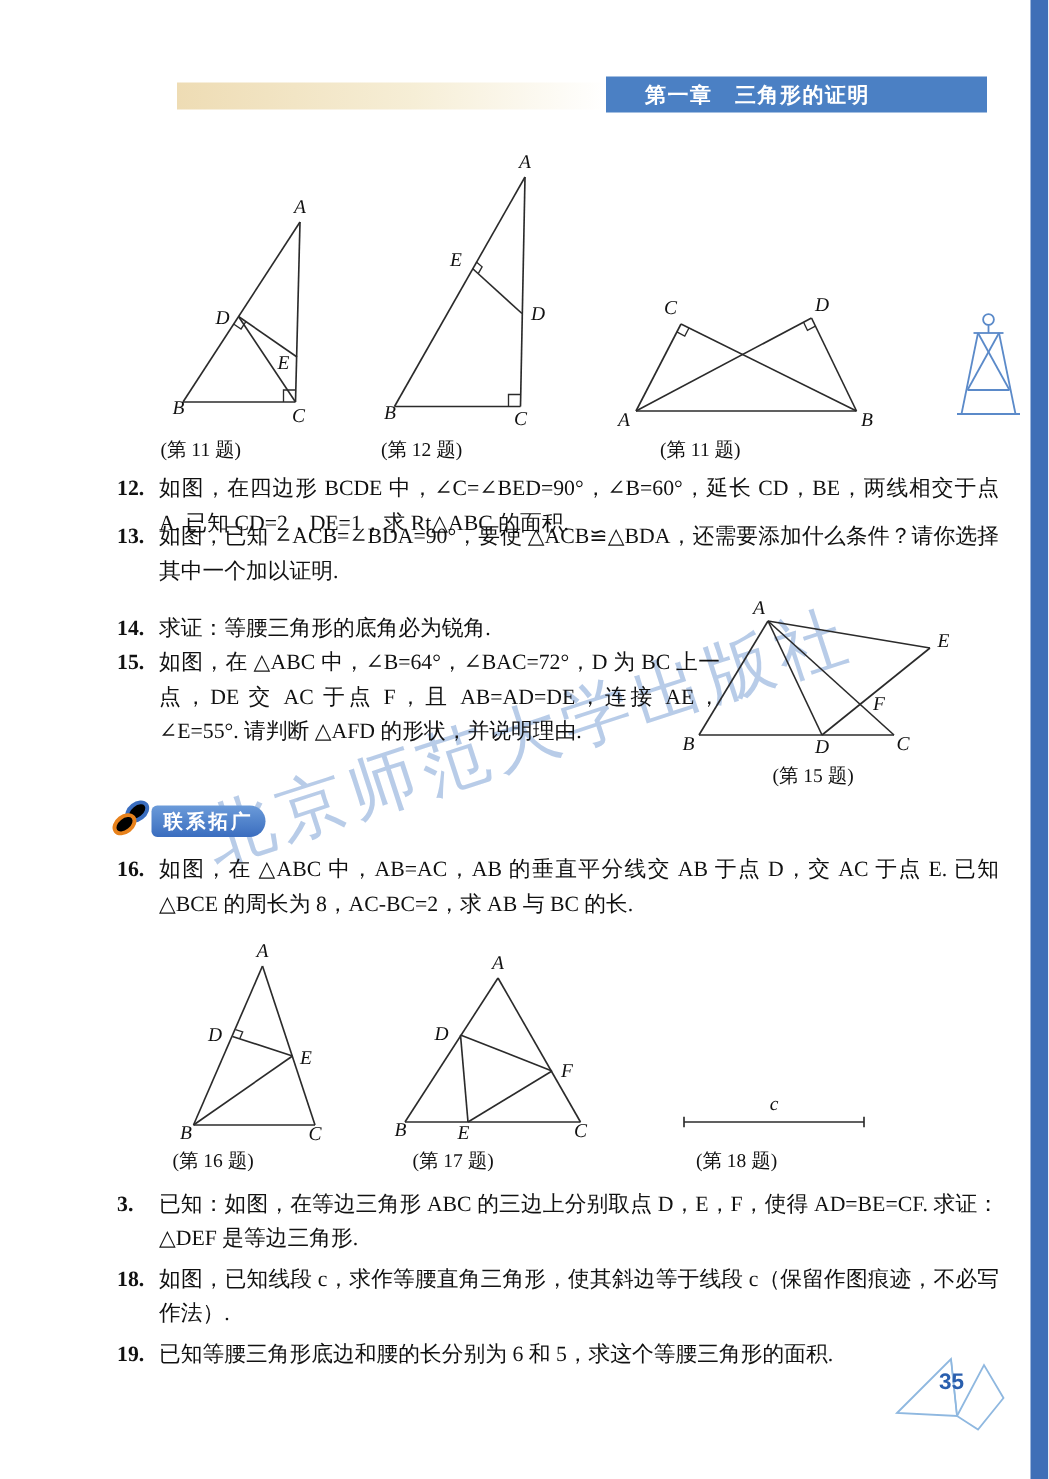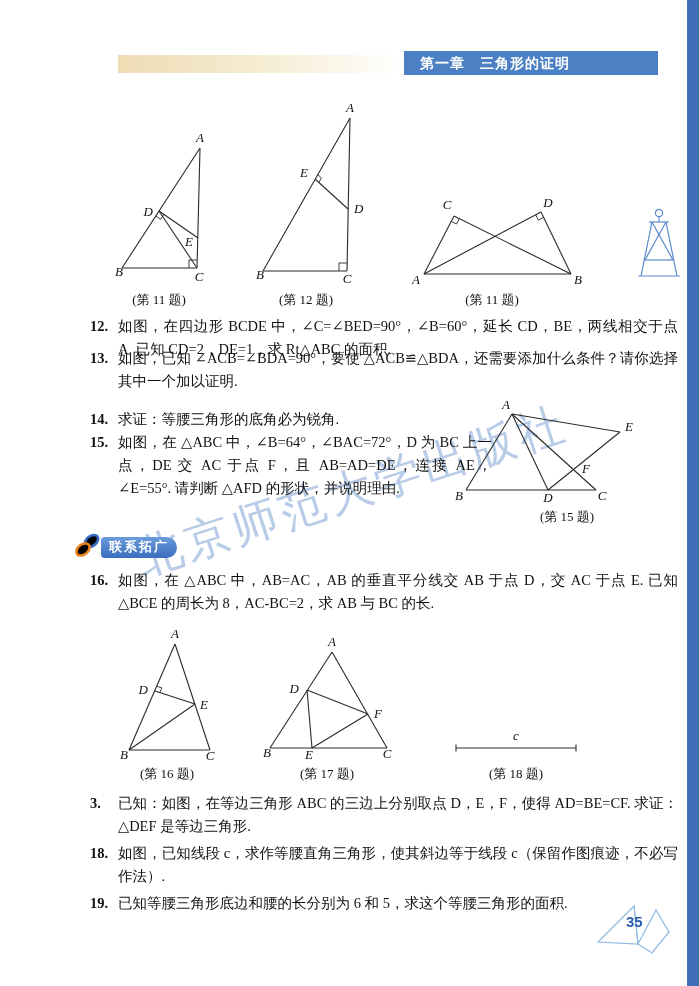--- a/index.html
+++ b/index.html
@@ -5,41 +5,41 @@
   html,body{margin:0;padding:0;background:#ffffff;}
   .page{position:relative;width:699px;height:986px;background:#ffffff;overflow:hidden;
         font-family:"Liberation Serif","DejaVu Serif",serif;color:#111;}
   
   .right-strip{position:absolute;right:0;top:0;width:12px;height:986px;background:#3f6fb7;}
   
   .gradient-bar{position:absolute;left:118px;top:55px;width:286px;height:18px;
         background:linear-gradient(90deg,#eedcb4 0%,#f6eed6 55%,#ffffff 100%);}
   .chapter-box{position:absolute;left:404px;top:51px;width:254px;height:24px;background:#4b80c4;
         color:#fff;font-family:"Liberation Sans","DejaVu Sans",sans-serif;font-size:14px;
-        font-weight:bold;line-height:24px;padding-left:16px;box-sizing:border-box;letter-spacing:1px;}
+        font-weight:bold;line-height:24px;padding-left:26px;box-sizing:border-box;letter-spacing:1px;}
   
   .watermark{position:absolute;left:138px;top:530px;font-size:46px;letter-spacing:4px;
         color:rgba(125,163,213,0.55);transform:rotate(-18deg);transform-origin:0 50%;
         white-space:nowrap;pointer-events:none;}
   
   .fig{position:absolute;}
   .fig line,.fig path,.fig polyline{stroke:#2b2b2b;stroke-width:1.1;fill:none;}
   .fig .ra{stroke-width:0.9;}
   .fig text{font-family:"Liberation Serif","DejaVu Serif",serif;font-style:italic;
         font-size:13px;fill:#111;stroke:none;}
   .deco line,.deco path,.deco circle{fill:none;}
-  .cap{position:absolute;width:104px;text-align:center;font-size:13px;color:#111;}
+  .cap{position:absolute;width:104px;text-align:left;font-size:13px;color:#111;}
   
   .problem{position:absolute;left:78px;box-sizing:border-box;padding-left:28px;
-        font-size:14.5px;line-height:23px;text-align:justify;margin-left:12px;}
+        font-size:14.5px;line-height:23px;text-align:justify;}
   .pnum{position:absolute;left:0;top:0;font-weight:bold;}
   
   .badge{position:absolute;left:101px;top:537px;width:76px;height:21px;
         background:linear-gradient(180deg,#6b9bd9,#3a6dbf);border-radius:4px 11px 11px 4px;
-        color:#fff;font-family:Liberation Mono, monospace;font-size:13px;
+        color:#fff;font-family:Liberation Serif, serif;font-size:13px;
         font-weight:bold;line-height:21px;text-align:center;letter-spacing:2px;}
   .badge-chain{position:absolute;left:73px;top:531px;}
   
   .fish{position:absolute;left:592px;top:896px;}
   .pagenum{position:absolute;left:626px;top:913px;width:34px;
         font-family:"Liberation Sans","DejaVu Sans",sans-serif;font-size:15px;font-weight:bold;color:#2a5fae;}
   .tower{position:absolute;left:632px;top:206px;}
 </style>
 </head>
 <body>

